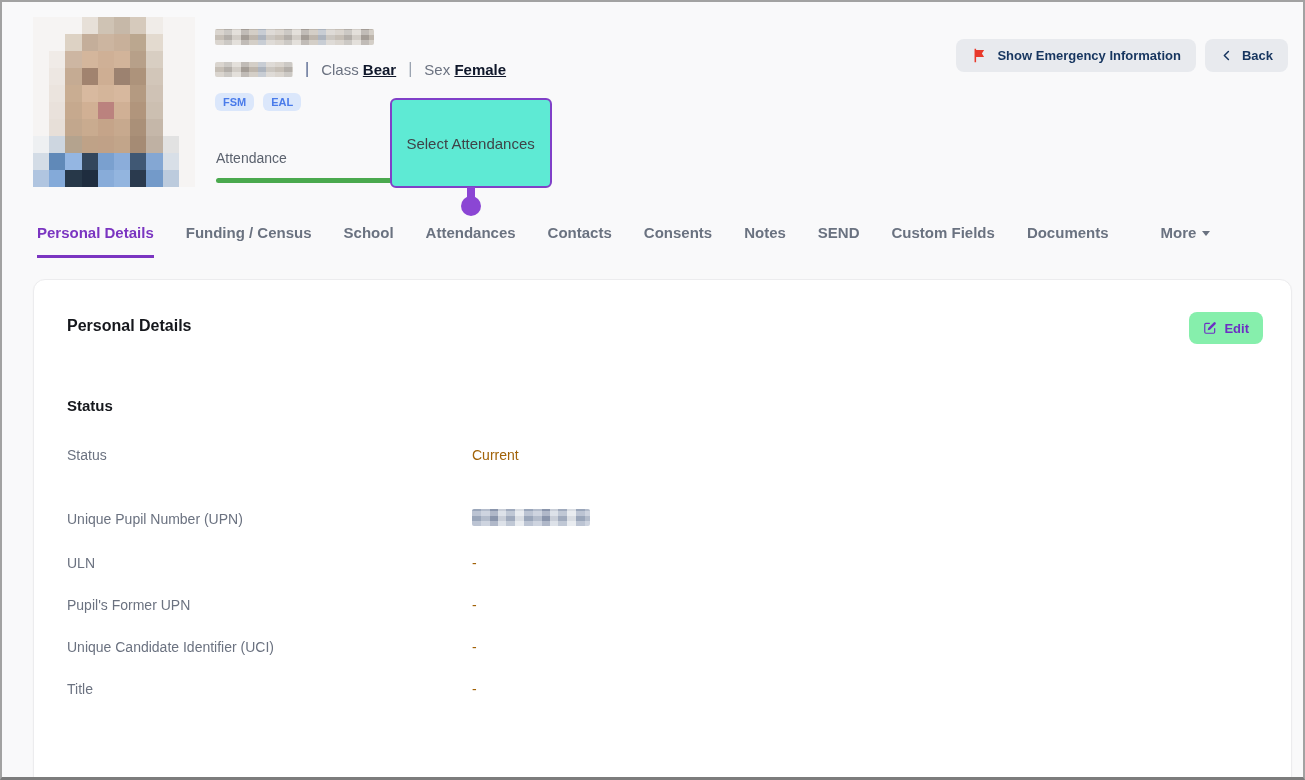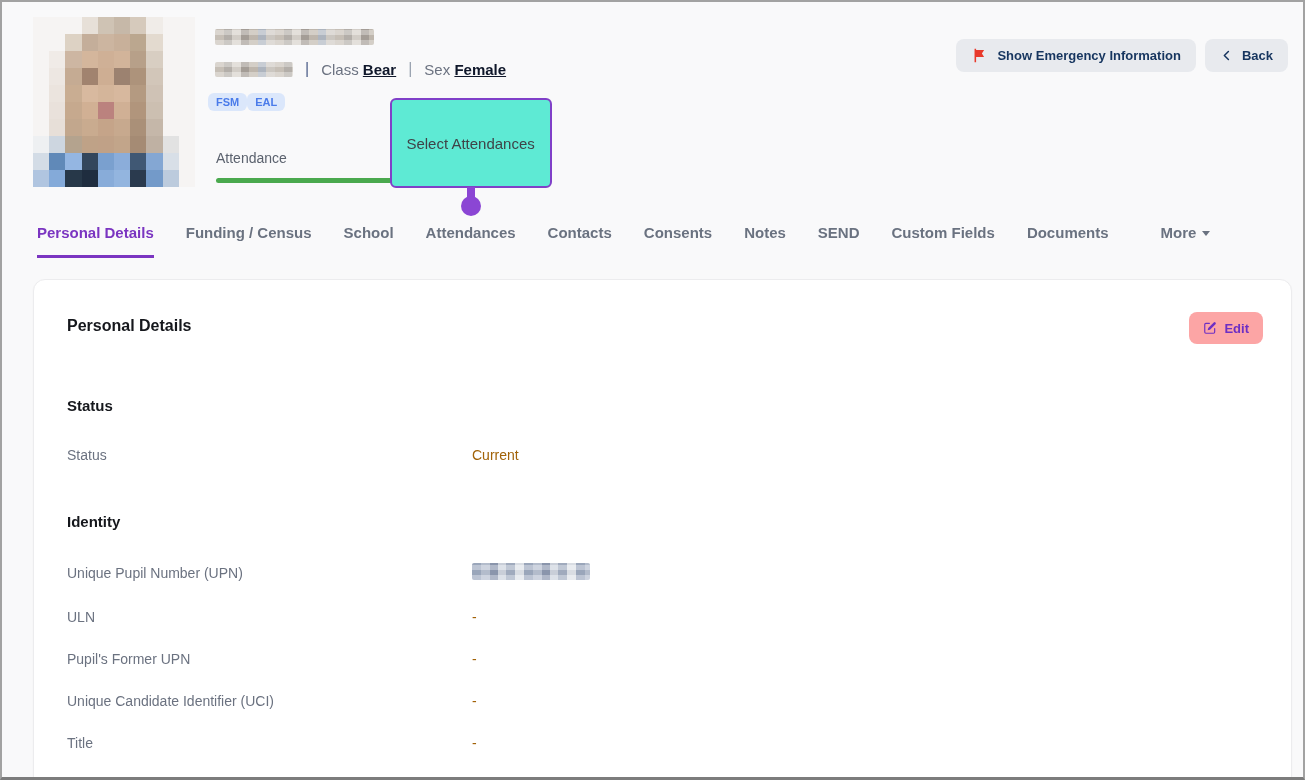--- a/index.html
+++ b/index.html
@@ -41,21 +41,21 @@
   .info-line {
     position:absolute; left:213px; top:58px;
     display:flex; align-items:center; gap:12px;
     font-size:15px; color:#6b7280;
   }
   .dob-redact { width:78px; height:15px; }
   .divider { color:#51628c; font-size:16px; font-weight:400; }
   .divider.light { color:#9aa3b0; }
   .info-line b { color:#0f172a; font-weight:700;text-decoration:underline; }
 
-  .badges { position:absolute; left:206px; top:91px; display:flex; }
+  .badges { position:absolute; left:213px; top:91px; display:flex; gap:9px; }
   .badge {
     background:#dbe7fb; color:#4a7bea;
     font-size:11px; font-weight:700;
     padding:4px 8px 3px; border-radius:6px; line-height:1;
   }
 
   .attendance { position:absolute; left:214px; top:148px; }
   .attendance-label { font-size:14px; color:#5b626e; }
   .attendance-bar {
     margin-top:12px; width:176px; height:5px;
@@ -113,21 +113,21 @@
     position:absolute; left:31px; right:11px; top:277px; bottom:-14px;
     background:#fff; border:1px solid #ececee; border-radius:12px;
     box-shadow:0 1px 2px rgba(20,20,40,.04);
     padding:32px 28px 0 33px;
   }
   .card-head { display:flex; justify-content:space-between; align-items:flex-start; }
   .card-title { font-size:16px; font-weight:700; color:#15171c; padding-top:5px; }
   .btn-edit {
     display:inline-flex; align-items:center; gap:7px;
     height:32px; padding:9px 14px;
-    background:#fca5a5; border:none; border-radius:8px;
+    background:#86efac; border:none; border-radius:8px;
     font-family:inherit; font-size:13px; font-weight:600; color:#6d2fc4;
     cursor:pointer;
   }
 
   .section-heading { font-size:15px; font-weight:700; color:#15171c; }
   .section-heading.first { margin-top:53px; }
   .section-heading.next  { margin-top:37px; }
   .rows { margin-top:20px; }
   .row {
     display:grid; grid-template-columns:405px 1fr;
@@ -311,21 +311,20 @@
     </div>
 
     <div class="section-heading first">Status</div>
     <div class="rows">
       <div class="row">
         <div class="row-label">Status</div>
         <div class="row-value">Current</div>
       </div>
     </div>
 
-    <div class="section-heading next">Identity</div>
     <div class="rows">
       <div class="row">
         <div class="row-label">Unique Pupil Number (UPN)</div>
         <div class="row-value">
           <span class="redact cool upn-redact"></span>
         </div>
       </div>
       <div class="row">
         <div class="row-label">ULN</div>
         <div class="row-value">-</div>

